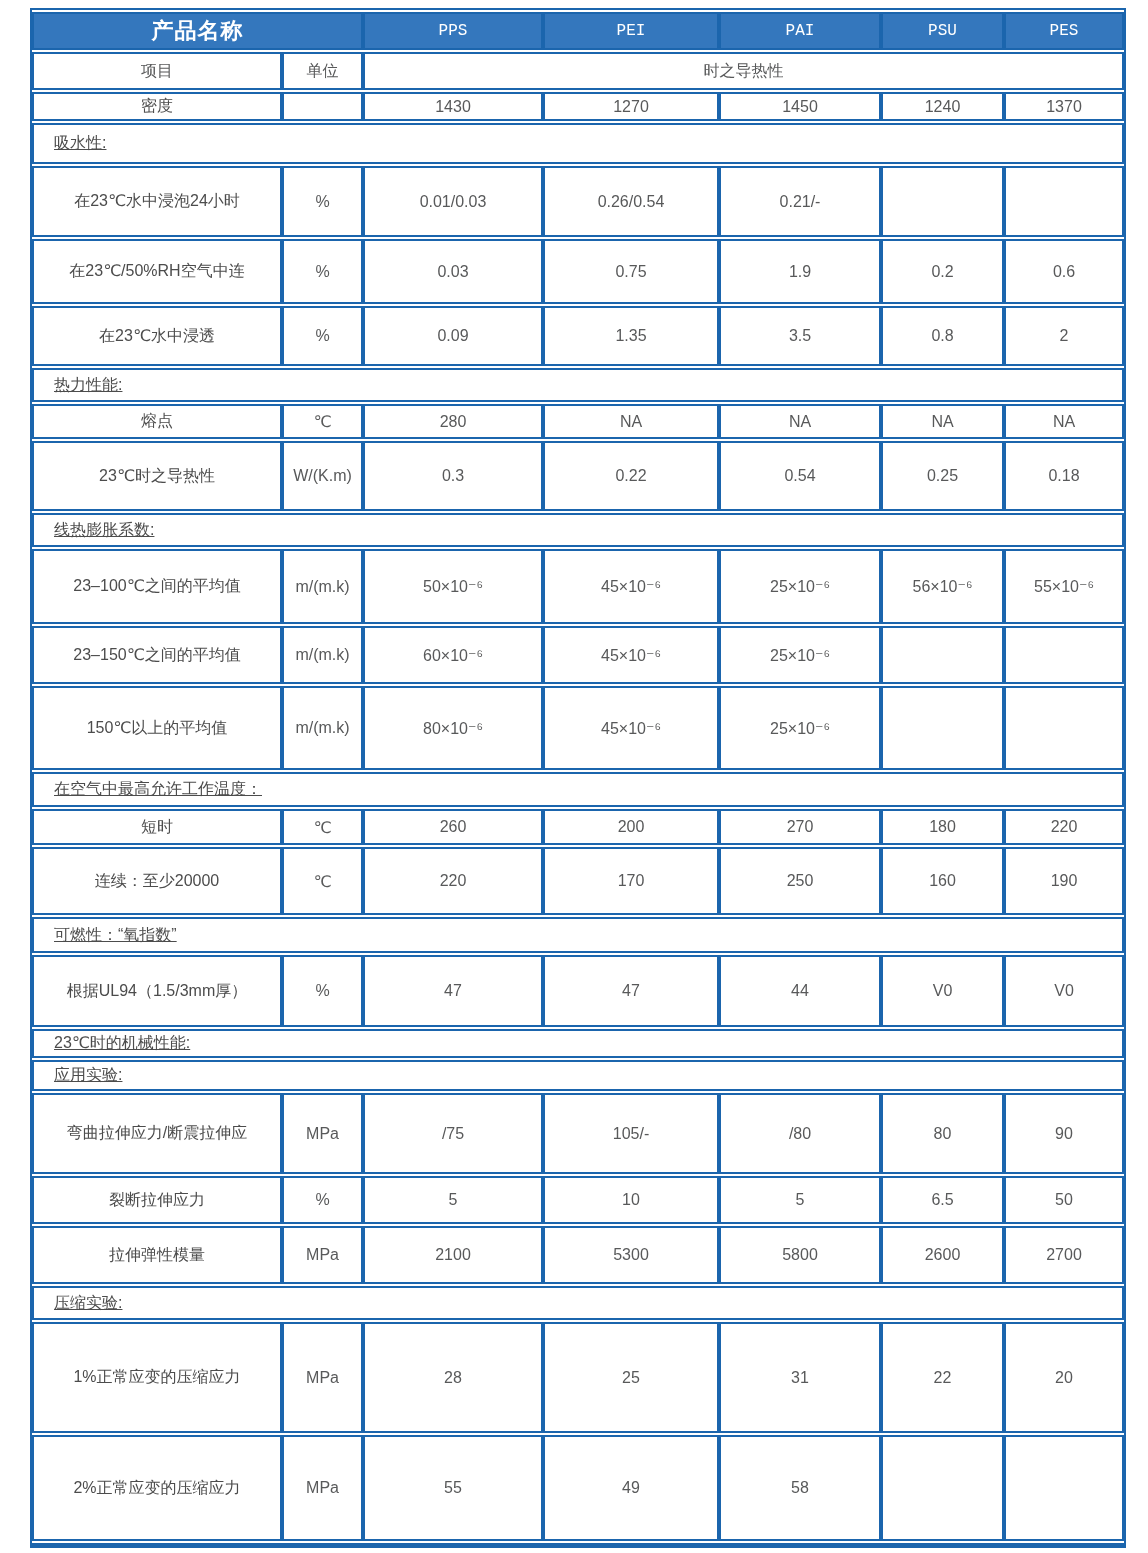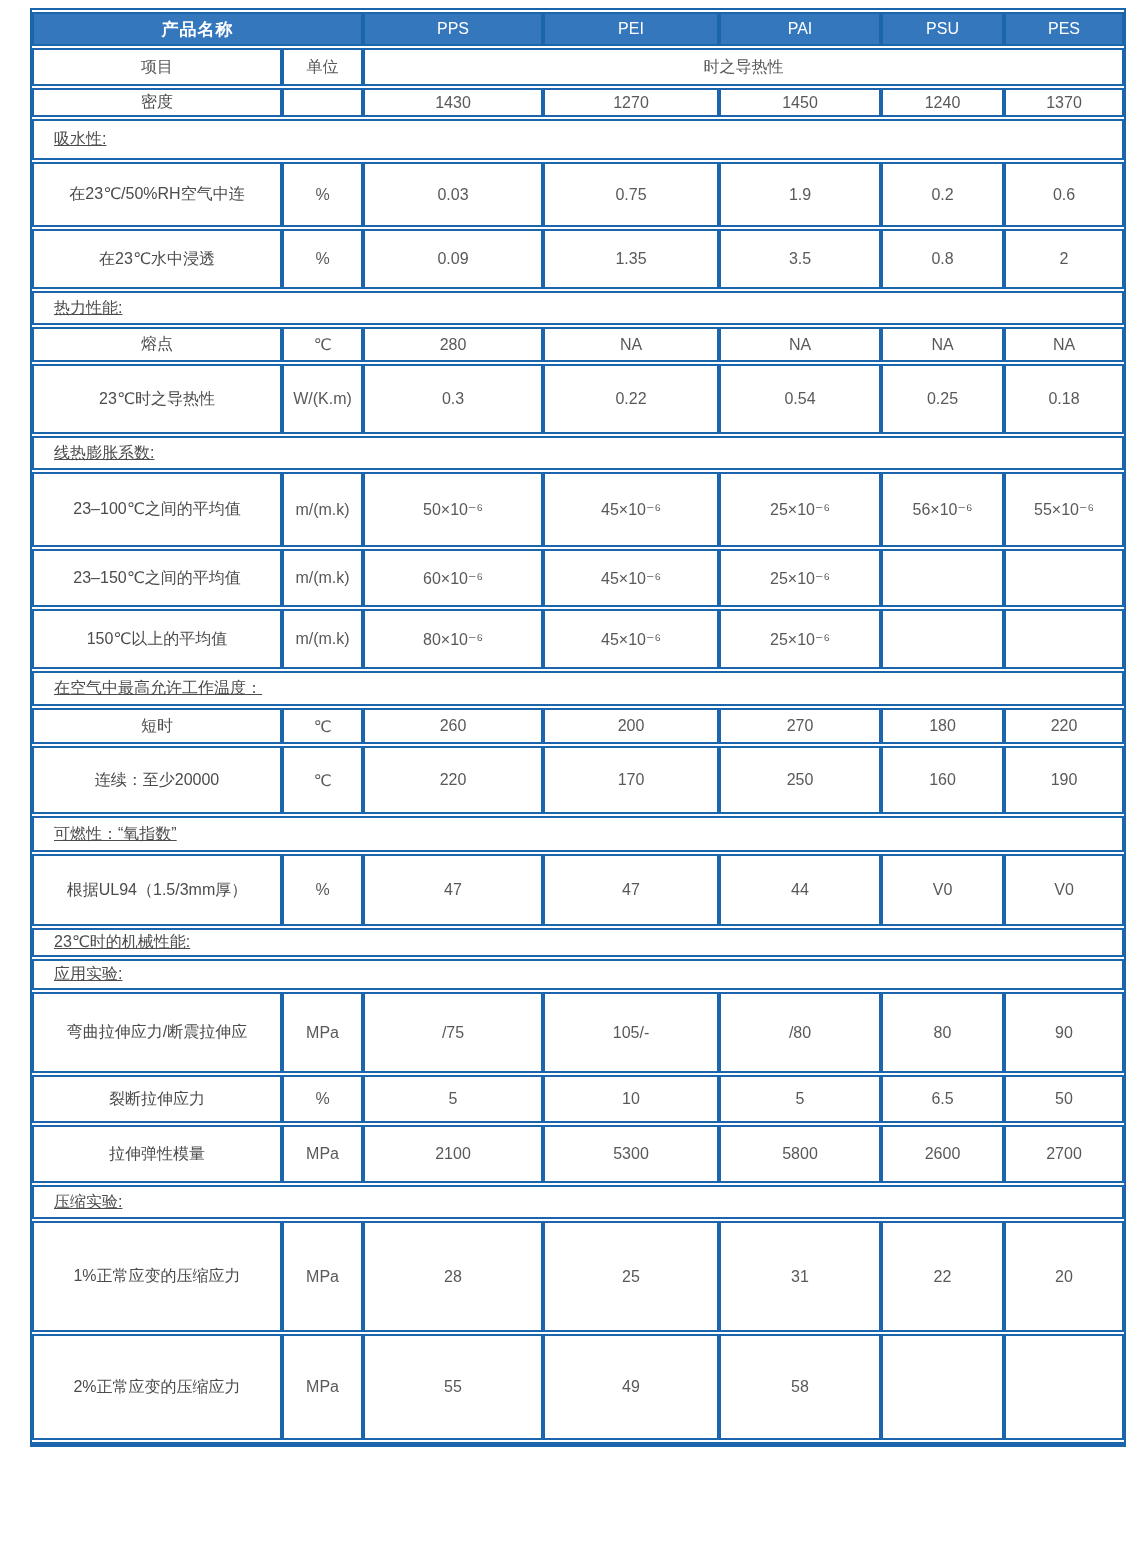--- a/index.html
+++ b/index.html
@@ -38,28 +38,29 @@
     font-size:16px;
     padding:2px 4px;
     overflow:hidden;
     color:var(--body-text);
     font-weight:normal;
   }
   .spec-table th.hdr-main{
     background:var(--header-bg);
     color:var(--header-text);
     font-weight:bold;
-    font-size:17px;
+    font-size:22px;
     letter-spacing:1px;
   }
   .spec-table th.prod{
     background:var(--header-bg);
     color:var(--header-text);
     font-size:16px;
     font-weight:normal;
+    font-family:Liberation Mono, monospace;
   }
   .spec-table td.section{
     text-align:left;
     padding-left:20px;
     color:var(--section-text);
     text-decoration:underline;
   }
   .spec-table td.rowlabel{ color:var(--section-text); }
 </style>
 </head>
@@ -97,20 +98,29 @@
           <td></td>
           <td>1430</td>
           <td>1270</td>
           <td>1450</td>
           <td>1240</td>
           <td>1370</td>
         </tr>
         <tr style="height: 41px;">
           <td colspan="7" class="section">吸水性:</td>
         </tr>
+        <tr style="height: 71px;">
+          <td class="rowlabel">在23℃水中浸泡24小时</td>
+          <td>%</td>
+          <td>0.01/0.03</td>
+          <td>0.26/0.54</td>
+          <td>0.21/-</td>
+          <td></td>
+          <td></td>
+        </tr>
         <tr style="height: 65px;">
           <td class="rowlabel">在23℃/50%RH空气中连</td>
           <td>%</td>
           <td>0.03</td>
           <td>0.75</td>
           <td>1.9</td>
           <td>0.2</td>
           <td>0.6</td>
         </tr>
         <tr style="height: 60px;">
@@ -157,21 +167,21 @@
         </tr>
         <tr style="height: 58px;">
           <td class="rowlabel">23–150℃之间的平均值</td>
           <td>m/(m.k)</td>
           <td>60×10⁻⁶</td>
           <td>45×10⁻⁶</td>
           <td>25×10⁻⁶</td>
           <td></td>
           <td></td>
         </tr>
-        <tr style="height: 60px; margin-top: 33px;">
+        <tr style="height: 84px; margin-top: 33px;">
           <td class="rowlabel">150℃以上的平均值</td>
           <td>m/(m.k)</td>
           <td>80×10⁻⁶</td>
           <td>45×10⁻⁶</td>
           <td>25×10⁻⁶</td>
           <td></td>
           <td></td>
         </tr>
         <tr style="height: 35px;">
           <td colspan="7" class="section">在空气中最高允许工作温度：</td>

